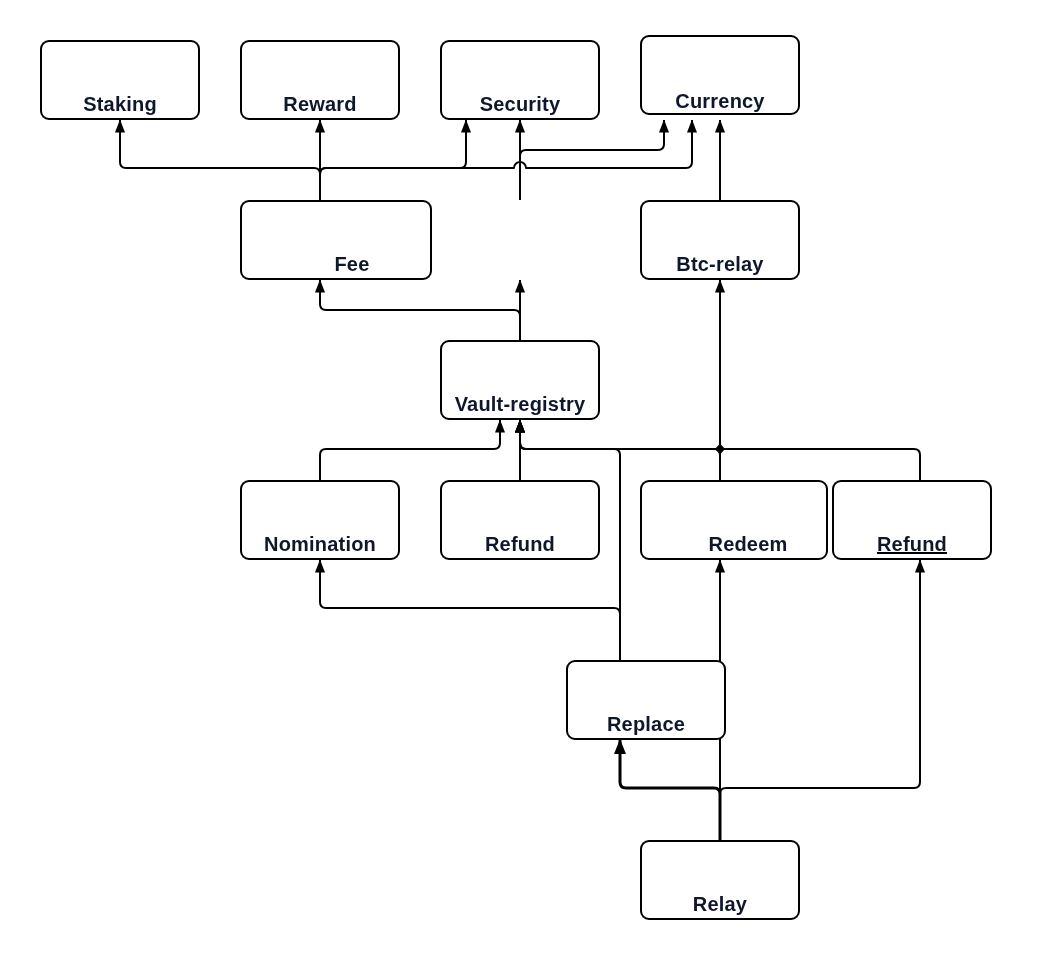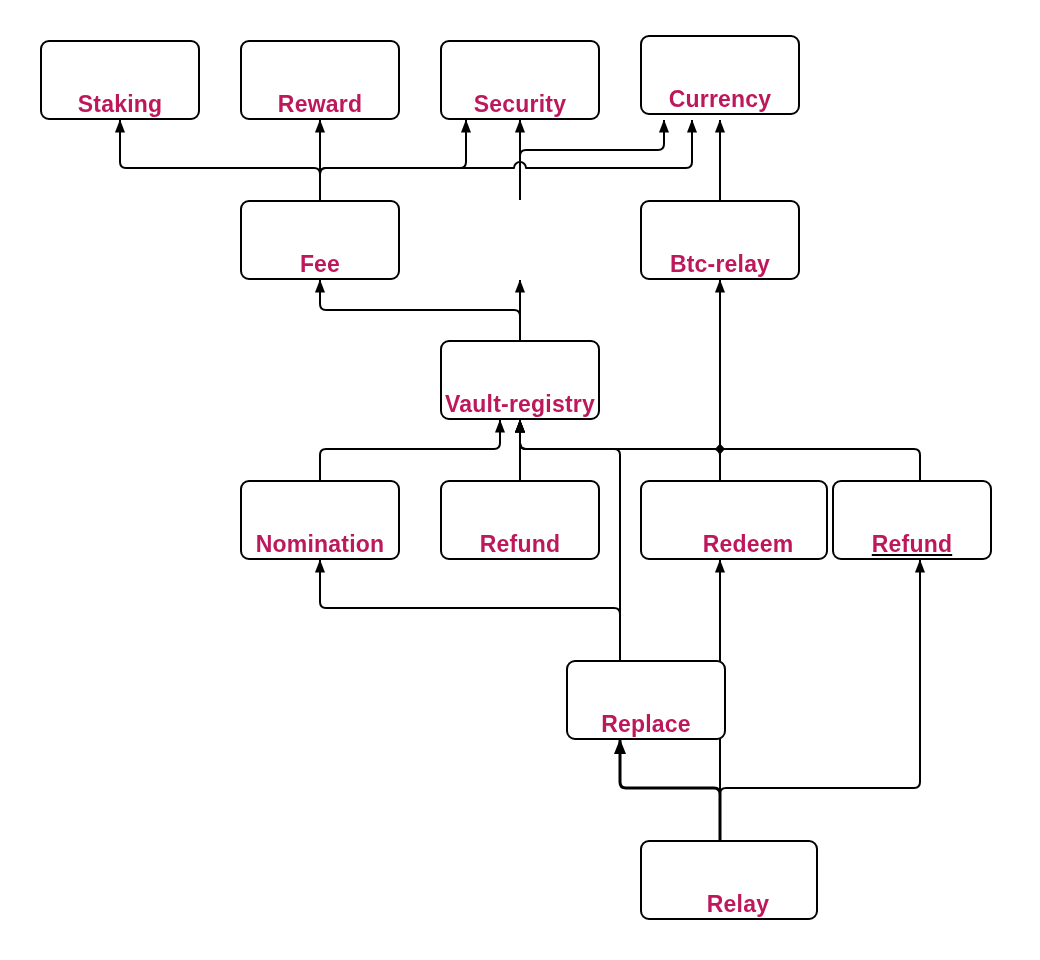--- a/index.html
+++ b/index.html
@@ -14,40 +14,40 @@
   .node{
     position:absolute;
     width:156px;height:76px;
     border:2px solid #000000;
     border-radius:9px;
     background:#ffffff;
     display:flex;align-items:center;justify-content:center;
     box-sizing:content-box;
   }
   .node .lbl{
-    font-size:23px;font-weight:bold;color:#be185d;
+    font-size:20px;font-weight:bold;color:#0f172a;
     letter-spacing:0.2px;
     text-align:center;
     margin-top:48px;
   }
   
   .n-staking{left:40px;top:40px;}
   .n-reward{left:240px;top:40px;}
   .n-security{left:440px;top:40px;}
   .n-currency{left:640px;top:35px;align-items:flex-end;}
-  .n-fee{left:240px;top:200px;}
+  .n-fee{left:240px;top:200px;padding-left:32px;}
   .n-oracle{left:440px;top:200px;}
   .n-btc-relay{left:640px;top:200px;}
   .n-vault-registry{left:440px;top:340px;}
   .n-nomination{left:240px;top:480px;}
   .n-issue{left:440px;top:480px;}
   .n-redeem{left:640px;top:480px;padding-left:28px;}
   .n-refund{left:832px;top:480px;text-decoration:underline;}
   .n-replace{left:566px;top:660px;}
-  .n-relay{left:640px;top:840px;padding-left:18px;}
+  .n-relay{left:640px;top:840px;}
   .edge{fill:none;stroke:#000000;stroke-width:2;stroke-linejoin:round;}
   .edge.thick{stroke-width:3;}
 </style>
 </head>
 <body>
 
 <div id="canvas">
 
   <svg id="edges" viewBox="0 0 1040 960" xmlns="http://www.w3.org/2000/svg">
     <defs>

